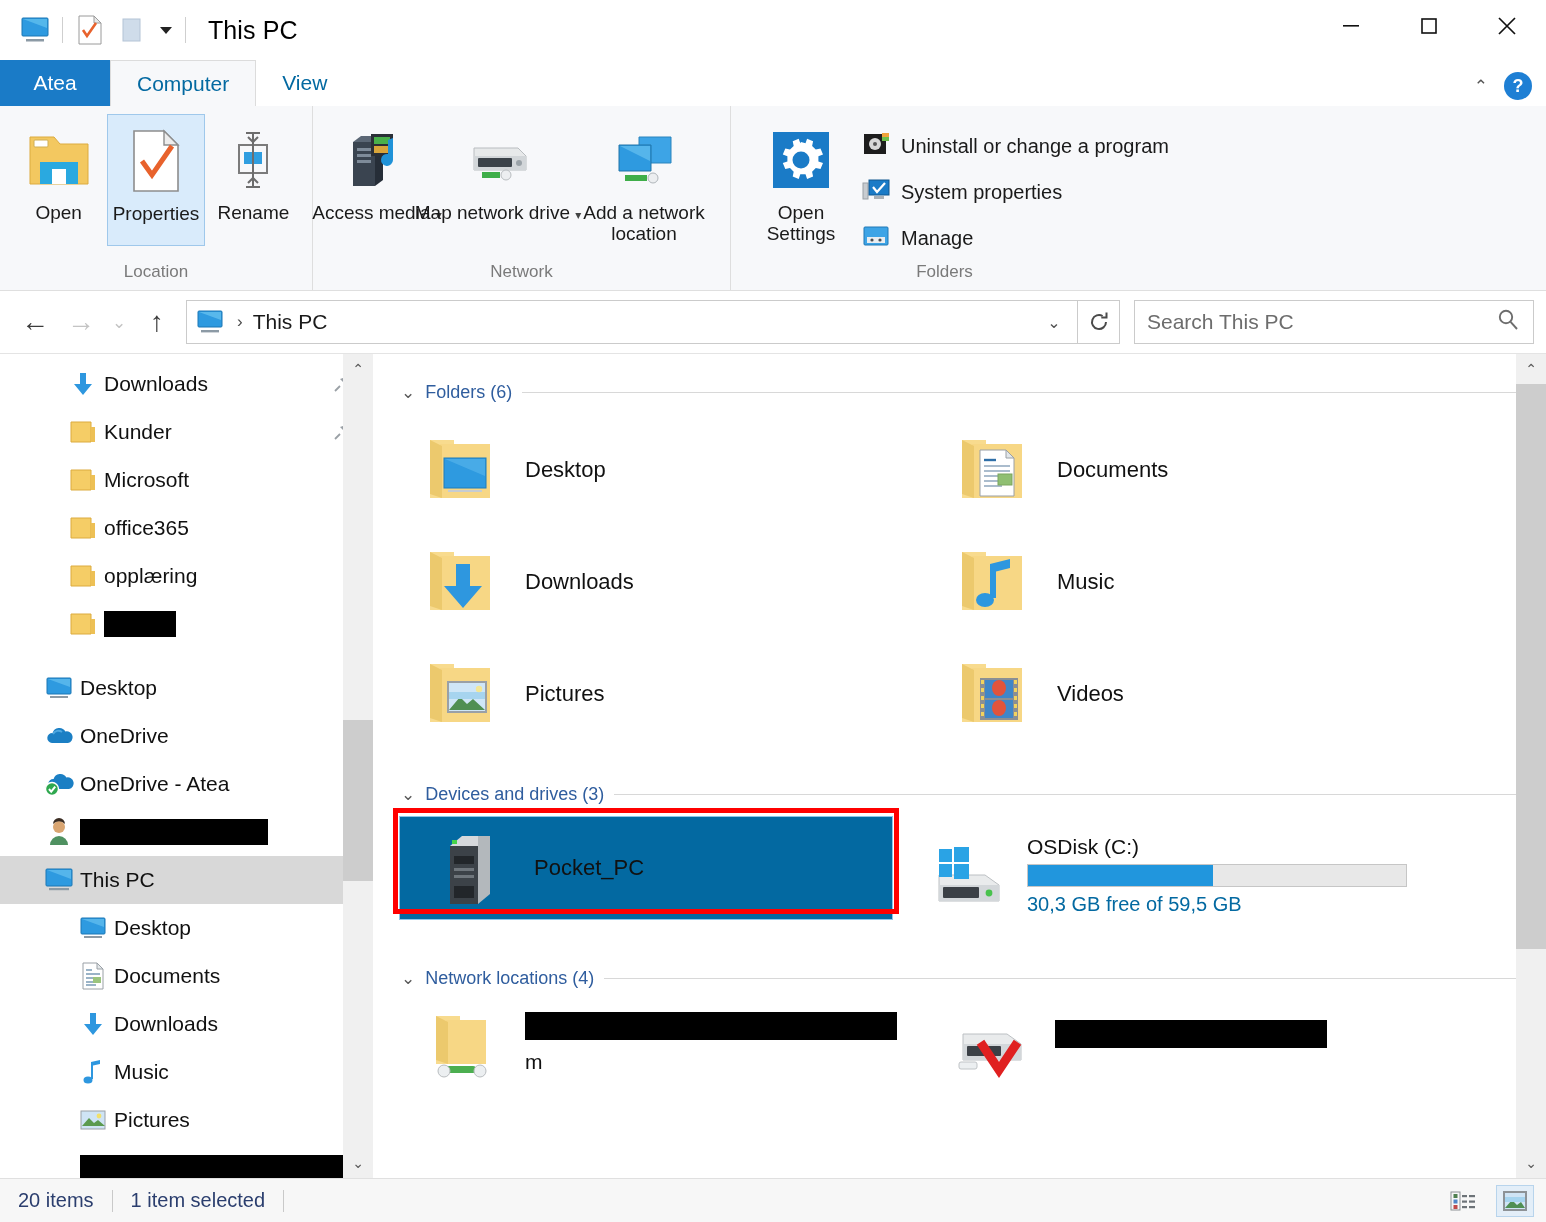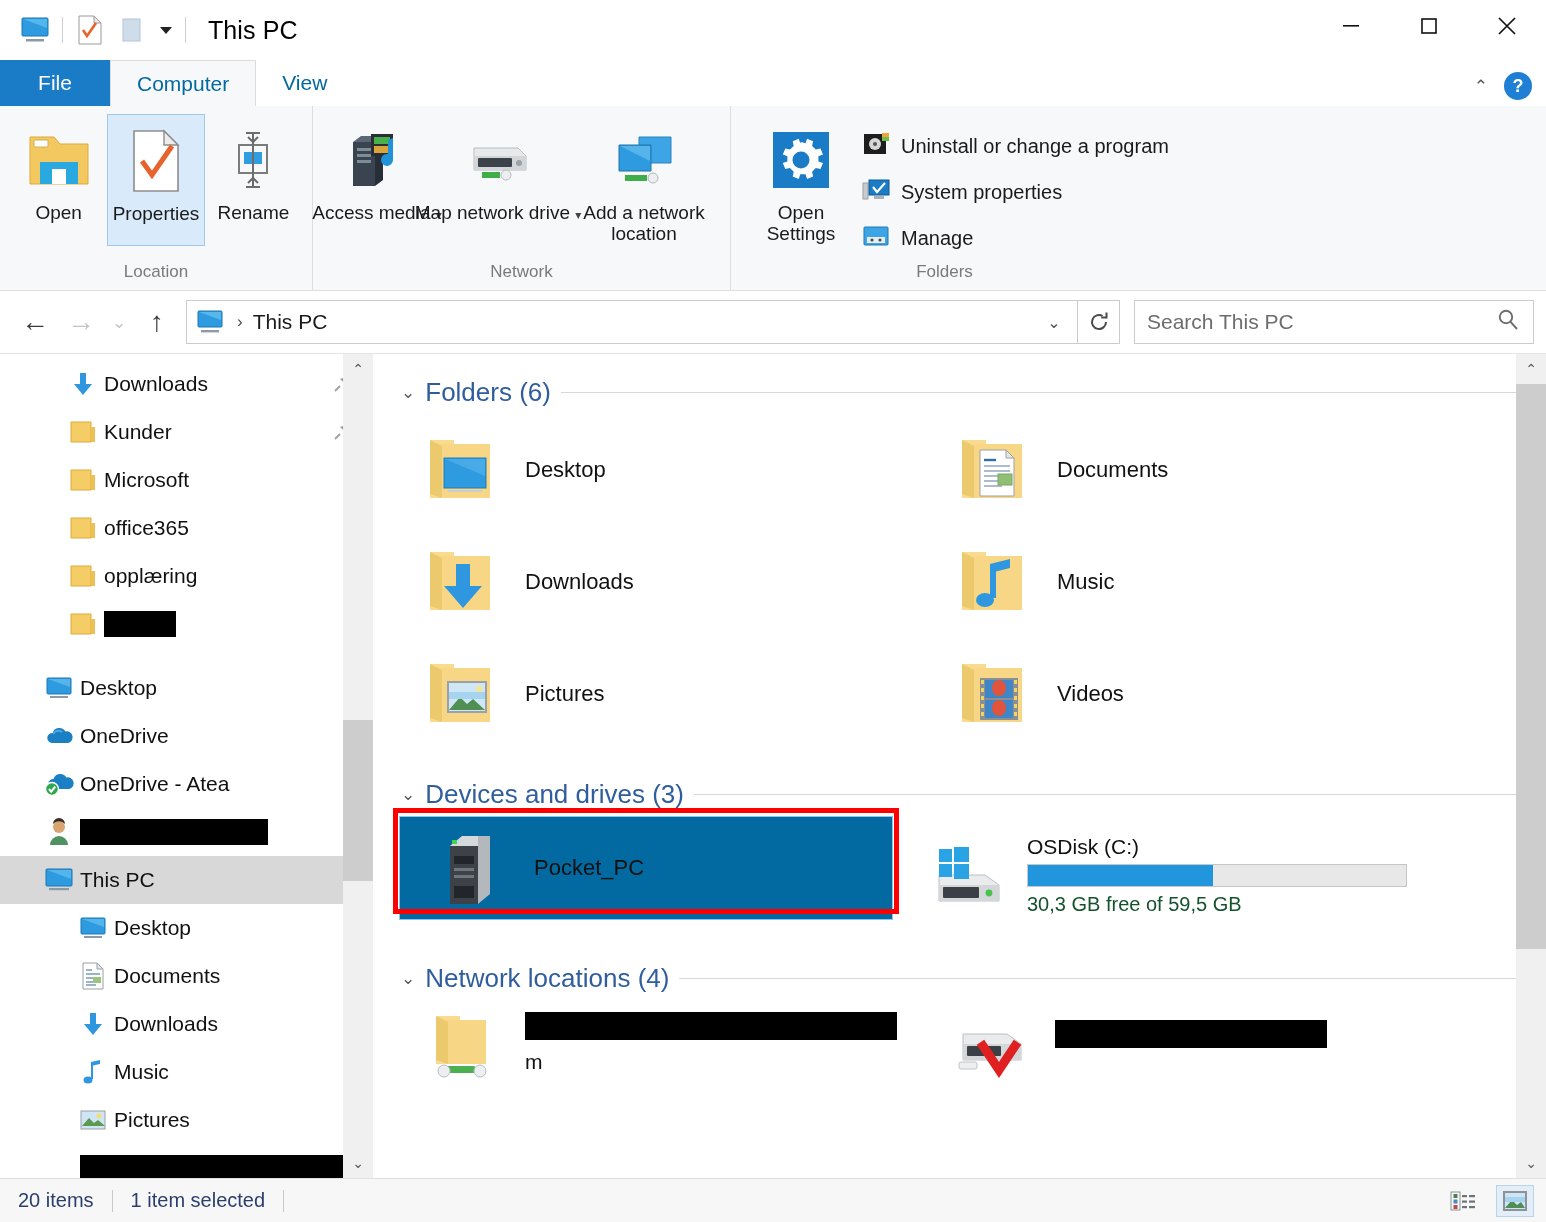--- a/index.html
+++ b/index.html
@@ -80,32 +80,32 @@
 
   .scrollbar { position:absolute; top:0; right:0; width:30px; height:100%; background:#f0f0f0; display:flex; flex-direction:column; }
   .sb-arrow { height:30px; display:flex; align-items:center; justify-content:center; color:#5a5a5a; font-size:14px; flex:0 0 auto; }
   .sb-track { flex:1; position:relative; }
   .sb-thumb { position:absolute; left:0; width:30px; background:#cdcdcd; }
 
   
   .content { flex:1; position:relative; overflow:hidden; background:#fff; padding-left:18px; }
   .section-hdr { display:flex; align-items:center; gap:10px; height:44px; margin-top:16px; }
   .sec-chevron { color:#5a5a5a; font-size:17px; padding-left:10px; }
-  .sec-title { font-size:26px; color:#2f5d9e; white-space:nowrap; }
+  .sec-title { font-size:18px; color:#2f5d9e; white-space:nowrap; }
   .sec-rule { flex:1; height:1px; background:#d8d8d8; margin-right:30px; }
   .grid { display:flex; flex-wrap:wrap; }
   .cell { width:532px; height:112px; display:flex; align-items:center; padding-left:24px; }
   .cell .ico { width:96px; display:flex; align-items:center; justify-content:center; flex:0 0 auto; }
   .cell .nm { font-size:22px; color:#111; margin-left:14px; }
   .cell.drive { height:118px; align-items:center; }
   .drive-info { margin-left:14px; width:388px; }
   .drive-name { font-size:21px; color:#111; margin-bottom:5px; }
   .bar-outer { height:23px; background:#e8e8e8; border:1px solid #c6c6c6; width:380px; }
   .bar-fill { height:100%; background:#2196dd; }
-  .drive-sub { font-size:20px; color:#14532d; margin-top:6px; }
+  .drive-sub { font-size:20px; color:#0369a1; margin-top:6px; }
   .cell.selected { background:#0369a1; border:1px solid #8cc6ea; }
   .annot-rect { position:absolute; border:5px solid #ff0000; pointer-events:none; }
 
   
   .statusbar { height:44px; border-top:1px solid #e0e0e0; display:flex; align-items:center; background:#f7f7f7; flex:0 0 auto; position:relative; }
   .status-txt { font-size:20px; color:#2b3e6e; padding:0 18px; }
   .status-div { width:1px; height:22px; background:#c9c9c9; }
   .view-btns { position:absolute; right:12px; display:flex; gap:14px; align-items:center; }
   .view-btn { width:38px; height:32px; display:flex; align-items:center; justify-content:center; }
   .view-btn.active { background:#e3eef8; border:1px solid #b8d4ec; }
@@ -161,21 +161,21 @@
       </div>
       <div class="win-btn close">
         <svg width="26" height="26" viewBox="0 0 26 26">
             <path d="M5 5 L21 21 M21 5 L5 21" stroke="#111" stroke-width="1.7"></path>
           </svg>
       </div>
     </div>
   </div>
 
   <div class="tabstrip">
-    <div class="tab file">File</div>
+    <div class="tab file">Atea</div>
     <div class="tab active">Computer</div>
     <div class="tab">View</div>
     <div class="tab-right">
       <span class="collapse-chevron">⌃</span>
       <span class="help-btn">?</span>
     </div>
   </div>
 
   <div class="ribbon">
 

